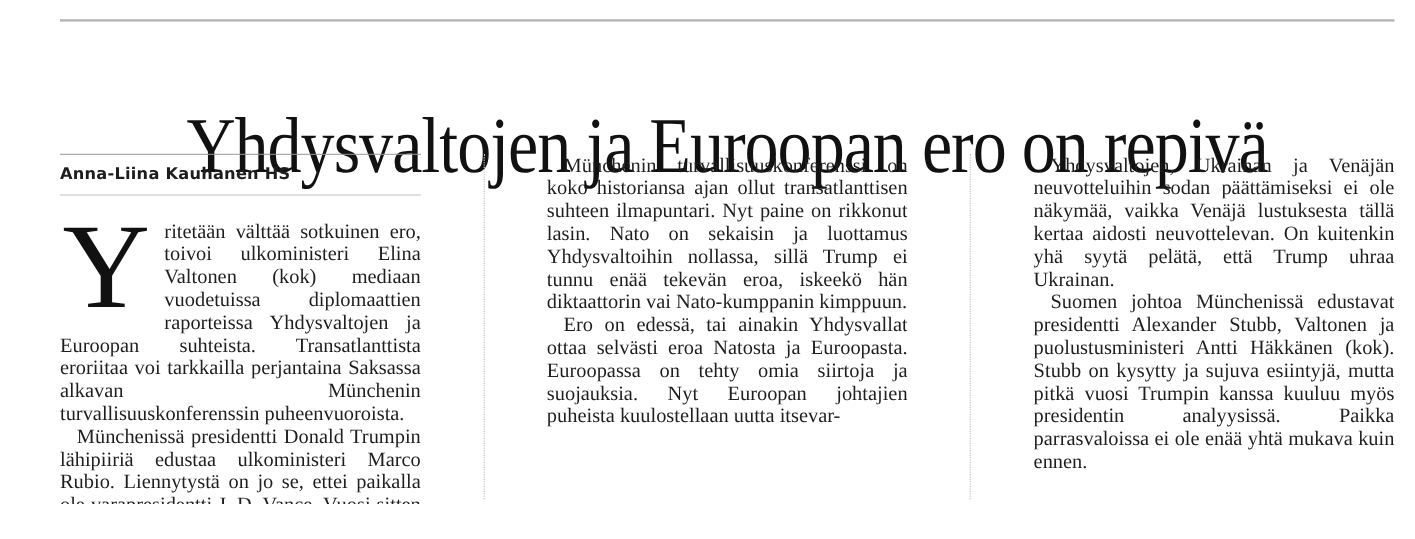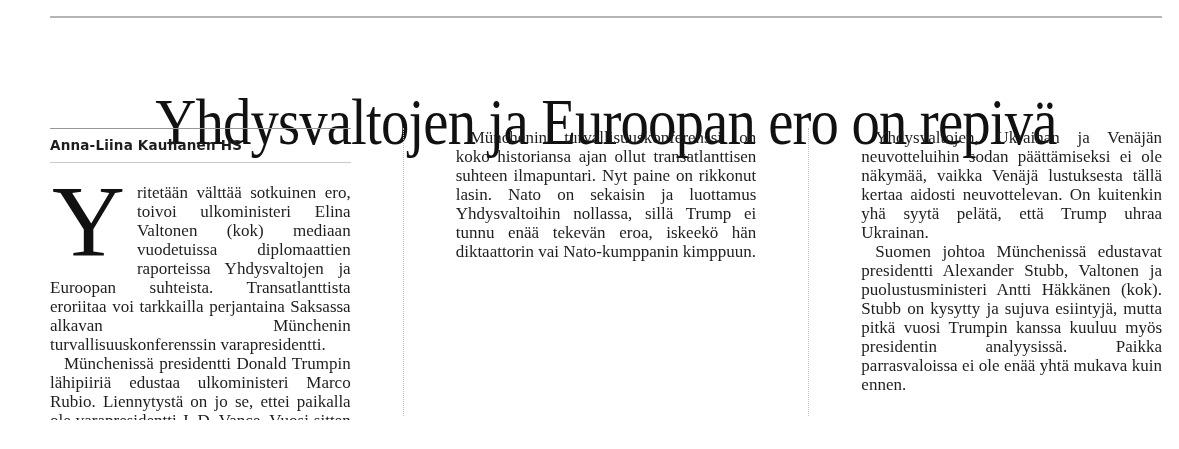--- a/index.html
+++ b/index.html
@@ -99,32 +99,33 @@
 
   <h1 class="headline"><span class="squeeze">Yhdysvaltojen ja Euroopan ero on repivä</span></h1>
 
   <div class="content">
 
     <div class="col">
       <div class="byline-block">
         <div class="byline">Anna-Liina Kauhanen HS</div>
       </div>
       <div class="body-text">
-        <p><span class="dropcap">Y</span><span>ritetään välttää sotkuinen ero, toivoi ulkoministeri Elina Valtonen (kok) mediaan vuodetuissa diplomaattien raporteissa Yhdysvaltojen ja Euroopan suhteista. Transatlanttista eroriitaa voi tarkkailla perjantaina Saksassa alkavan Münchenin turvallisuuskonferenssin varapresidentti.</span></p>
+        <p><span class="dropcap">Y</span><span>ritetään välttää sotkuinen ero, toivoi ulkoministeri Elina Valtonen (kok) mediaan vuodetuissa diplomaattien raporteissa Yhdysvaltojen ja Euroopan suhteista. Transatlanttista eroriitaa voi tarkkailla perjantaina Saksassa alkavan Münchenin turvallisuuskonferenssin puheenvuoroista.</span></p>
         <p class="indent"><span>Münchenissä presidentti Donald Trumpin lähipiiriä edustaa ulkoministeri Marco Rubio. Liennytystä on jo se, ettei paikalla ole varapresidentti J. D. Vance. Vuosi sitten Münchenissä Vancelta odotettiin analyysiä Ukrainan sodasta ja Euroopan puo-</span></p>
       </div>
     </div>
 
     <div class="gutter">
         <div class="dotline"></div>
       </div>
 
     <div class="col">
       <div class="body-text">
         <p class="indent"><span>Münchenin turvallisuuskonferenssi on koko historiansa ajan ollut transatlanttisen suhteen ilmapuntari. Nyt paine on rikkonut lasin. Nato on sekaisin ja luottamus Yhdysvaltoihin nollassa, sillä Trump ei tunnu enää tekevän eroa, iskeekö hän diktaattorin vai Nato-kumppanin kimppuun.</span></p>
+        <p class="indent"><span>Ero on edessä, tai ainakin Yhdysvallat ottaa selvästi eroa Natosta ja Euroopasta. Euroopassa on tehty omia siirtoja ja suojauksia. Nyt Euroopan johtajien puheista kuulostellaan uutta itsevar-</span></p>
       </div>
     </div>
 
     <div class="gutter">
         <div class="dotline"></div>
       </div>
 
     <div class="col">
       <div class="body-text">
         <p class="indent"><span>Yhdysvaltojen, Ukrainan ja Venäjän neuvotteluihin sodan päättämiseksi ei ole näkymää, vaikka Venäjä lustuksesta tällä kertaa aidosti neuvottelevan. On kuitenkin yhä syytä pelätä, että Trump uhraa Ukrainan.</span></p>

